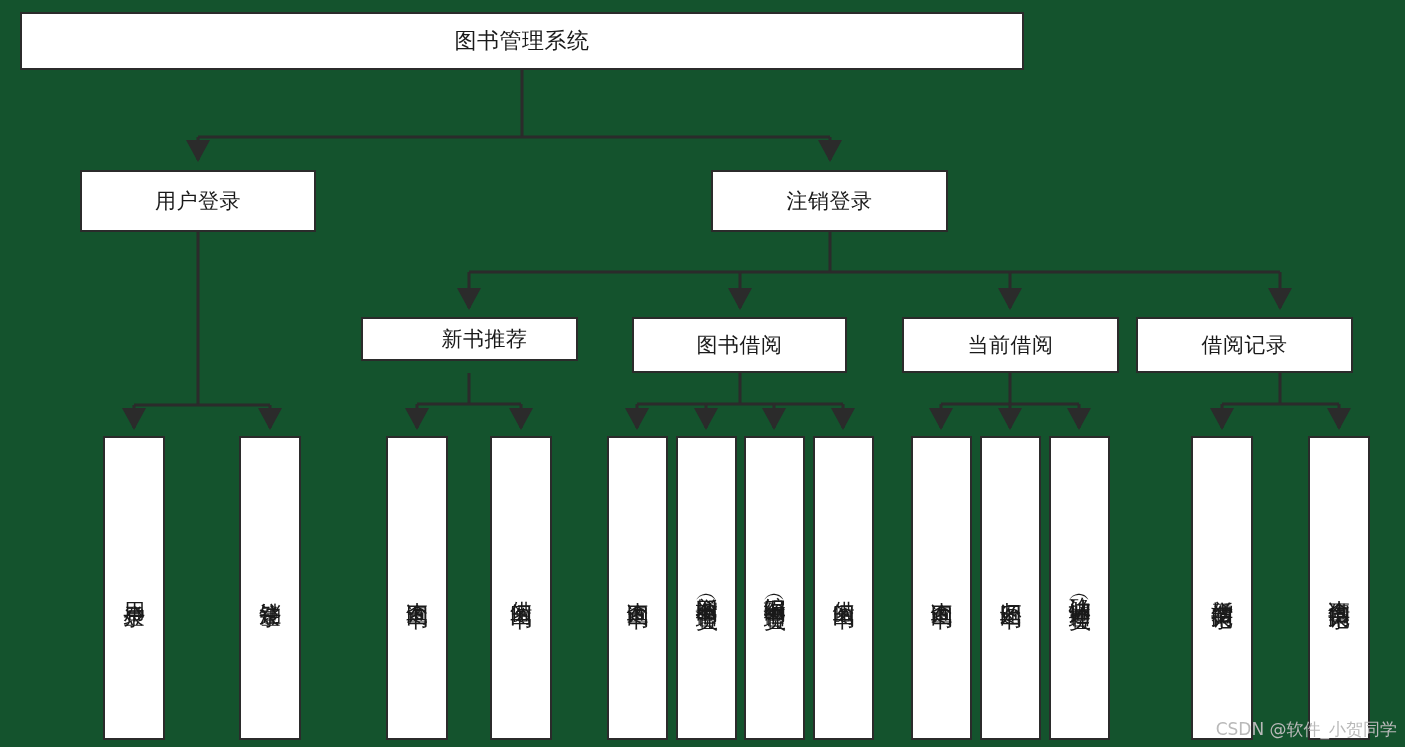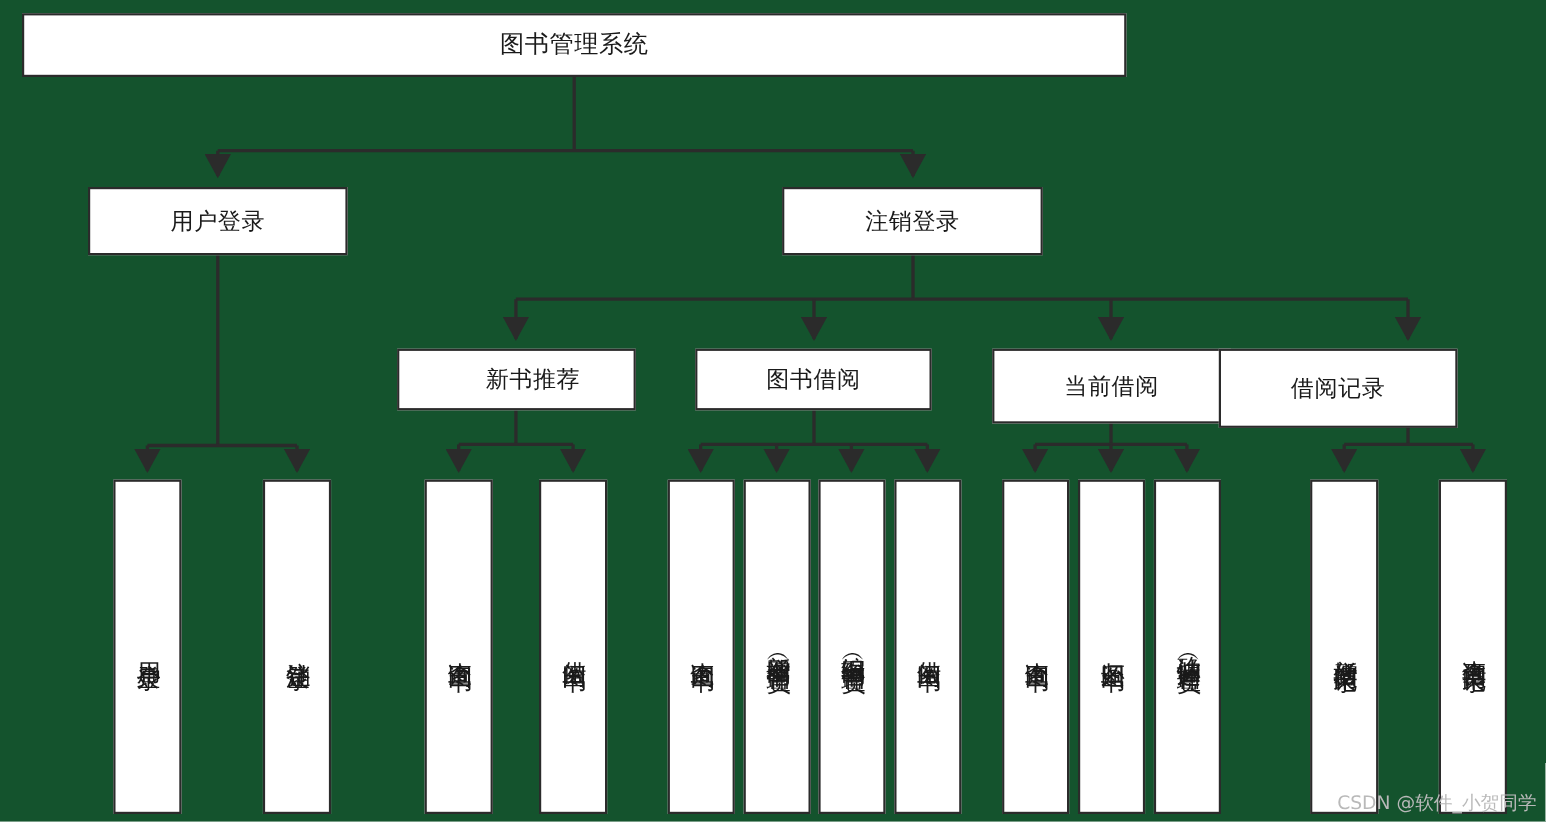--- a/index.html
+++ b/index.html
@@ -136,33 +136,33 @@
   </div>
 
   <div class="node horiz" style="left:80px; top:170px; width:236px; height:62px;">
     <span class="label">用户登录</span>
   </div>
 
   <div class="node horiz" style="left:711px; top:170px; width:237px; height:62px;">
     <span class="label">注销登录</span>
   </div>
 
-  <div class="node horiz" style="left:361px; top:317px; width:217px; height:56px;padding-left:30px;">
+  <div class="node horiz" style="left:361px; top:317px; width:217px; height:44px;padding-left:30px;">
     <span class="label">新书推荐</span>
   </div>
 
   <div class="node horiz" style="left:632px; top:317px; width:215px; height:56px;">
     <span class="label">图书借阅</span>
   </div>
 
-  <div class="node horiz" style="left:902px; top:317px; width:217px; height:68px;">
+  <div class="node horiz" style="left:902px; top:317px; width:217px; height:56px;">
     <span class="label">当前借阅</span>
   </div>
 
-  <div class="node horiz" style="left:1108px; top:317px; width:217px; height:72px;">
+  <div class="node horiz" style="left:1136px; top:317px; width:217px; height:56px;">
     <span class="label">借阅记录</span>
   </div>
 
   <div class="node vert" style="left:103px; top:436px; width:62px; height:304px;">
     <span class="label">用户登录</span>
   </div>
 
   <div class="node vert" style="left:239px; top:436px; width:62px; height:304px;">
     <span class="label">注销登录</span>
   </div>

